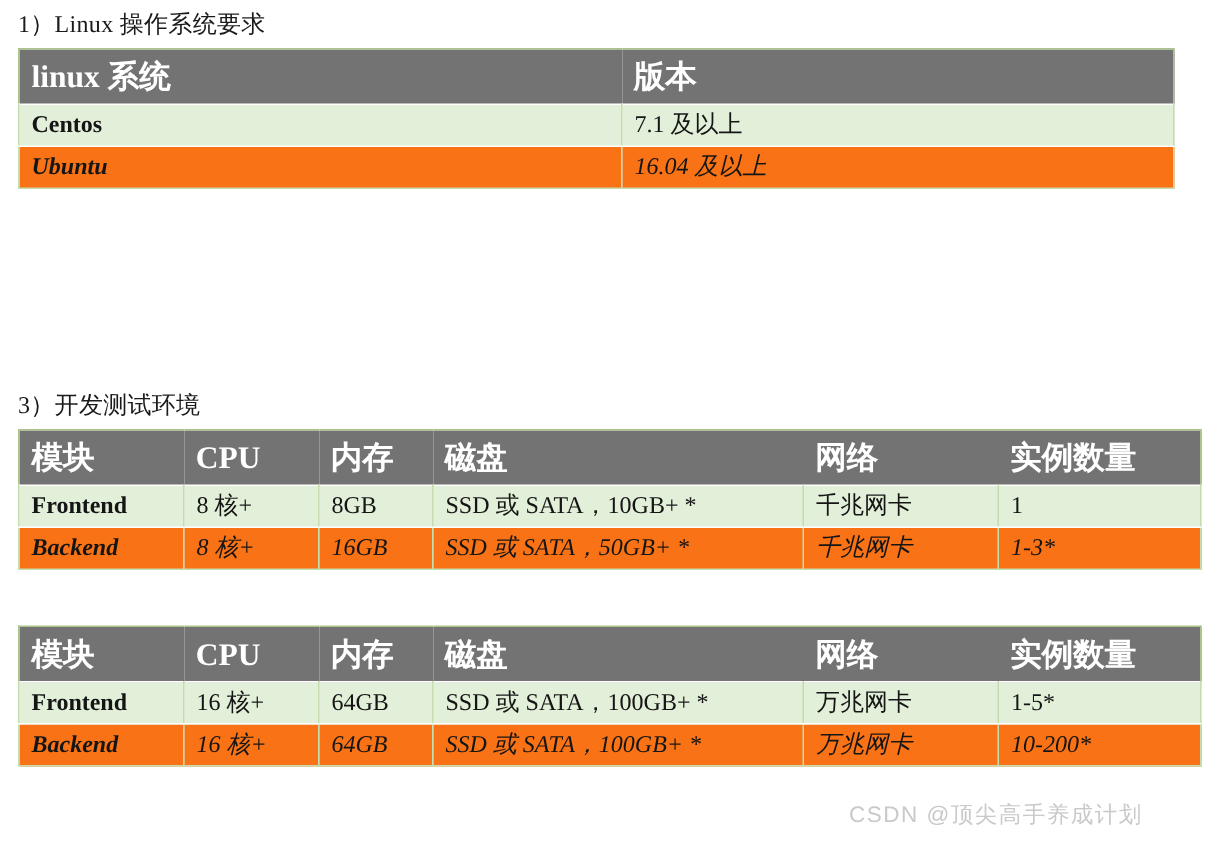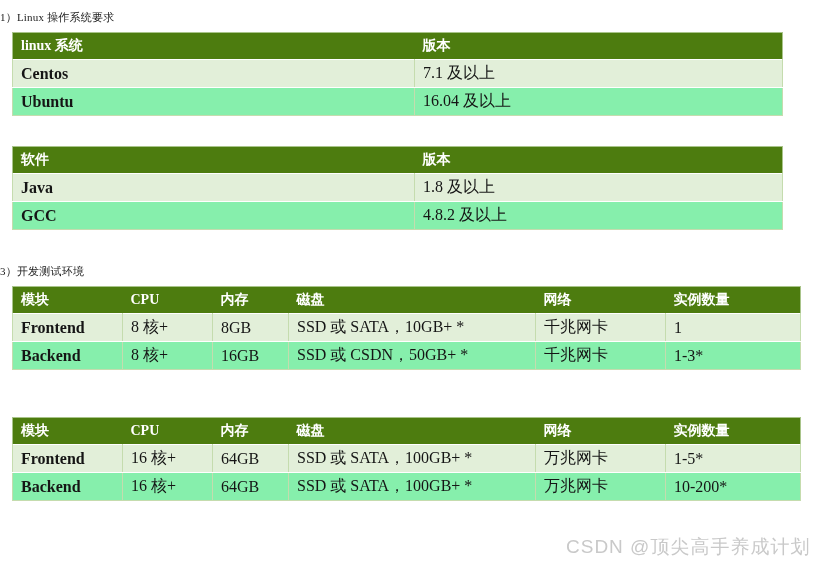--- a/index.html
+++ b/index.html
@@ -21,39 +21,39 @@
     height: 562px;
     padding: 0;
   }
   .section {
     position: absolute;
     left: 0;
     width: 820px;
   }
   .section-title {
     font-family: "Liberation Serif", "DejaVu Serif", serif;
-    font-size: 11px;
+    font-size: 16px;
     line-height: 22px;
     color: #1a1a1a;
-    padding-left: 0;
+    padding-left: 12px;
     white-space: nowrap;
     letter-spacing: 0.2px;
   }
   table.req-table {
     border-collapse: collapse;
     margin-left: 12px;
     table-layout: fixed;
     background: #ffffff;
     border: 1px solid #a9c48a;
   }
   table.req-table th {
-    background: #4d7c0f;
+    background: #737373;
     color: #ffffff;
     font-weight: bold;
-    font-size: 14px;
+    font-size: 21px;
     text-align: left;
     padding: 4px 8px;
     height: 23px;
     box-sizing: border-box;
     border: none;
     vertical-align: middle;
     white-space: nowrap;
   }
   table.req-table td {
     font-size: 16px;
@@ -66,31 +66,32 @@
     white-space: nowrap;
     color: #151515;
     margin-left: 36px;
   }
   table.req-table tbody tr.band-a td {
     background: #e2efd9;
     border-top: 1px solid #ffffff;
     border-bottom: 1px solid #ffffff;
   }
   table.req-table tbody tr.band-b td {
-    background: #86efac;
+    background: #f97316;
     border-top: 1px solid #c5dcae;
     border-bottom: 1px solid #c5dcae;
+    font-style: italic;
   }
   table.req-table td.key {
     font-weight: bold;
   }
   .wm {
     position: absolute;
     font-family: "Liberation Sans", "DejaVu Sans", sans-serif;
-    font-size: 19px;
+    font-size: 15px;
     color: #c9c9c9;
     letter-spacing: 1px;
     white-space: nowrap;
     pointer-events: none;
   }
 </style>
 </head>
 <body>
 
 <div class="page">
@@ -115,42 +116,20 @@
         </tr>
         <tr class="band-b">
           <td class="key">Ubuntu</td>
           <td>16.04 及以上</td>
         </tr>
       </tbody>
     </table>
   </div>
 
   <div class="section" style="top:142px;">
-    <table class="req-table" style="width:770px; margin-top:4px;">
-      <colgroup>
-          <col style="width:402px">
-          <col style="width:368px">
-        </colgroup>
-      <thead>
-        <tr>
-          <th>软件</th>
-          <th>版本</th>
-        </tr>
-      </thead>
-      <tbody>
-        <tr class="band-a">
-          <td class="key">Java</td>
-          <td>1.8 及以上</td>
-        </tr>
-        <tr class="band-b">
-          <td class="key">GCC</td>
-          <td>4.8.2 及以上</td>
-        </tr>
-      </tbody>
-    </table>
   </div>
 
   <div class="section" style="top:260px;">
     <div class="section-title">3）开发测试环境</div>
     <table class="req-table" style="width:788px; margin-top:4px;">
       <colgroup>
         <col style="width:110px">
           <col style="width:90px">
           <col style="width:76px">
         <col style="width:247px">
@@ -173,21 +152,21 @@
           <td>8 核+</td>
           <td>8GB</td>
           <td>SSD 或 SATA，10GB+ *</td>
           <td>千兆网卡</td>
           <td>1</td>
         </tr>
         <tr class="band-b">
           <td class="key">Backend</td>
           <td>8 核+</td>
           <td>16GB</td>
-          <td>SSD 或 CSDN，50GB+ *</td>
+          <td>SSD 或 SATA，50GB+ *</td>
           <td>千兆网卡</td>
           <td>1-3*</td>
         </tr>
       </tbody>
     </table>
   </div>
 
   <div class="section" style="top:413px;">
     <table class="req-table" style="width:788px; margin-top:4px;">
       <colgroup>

